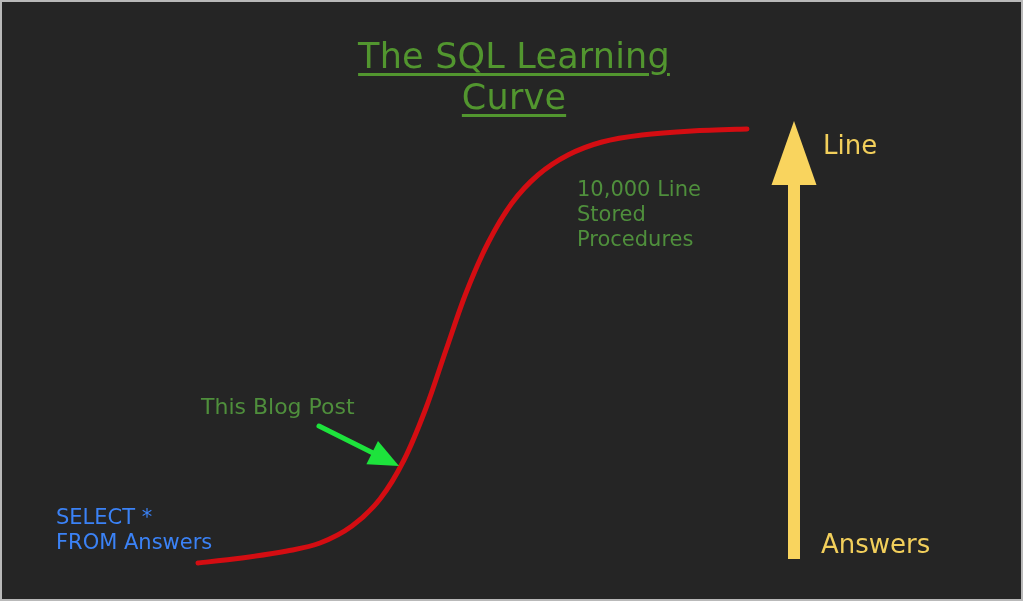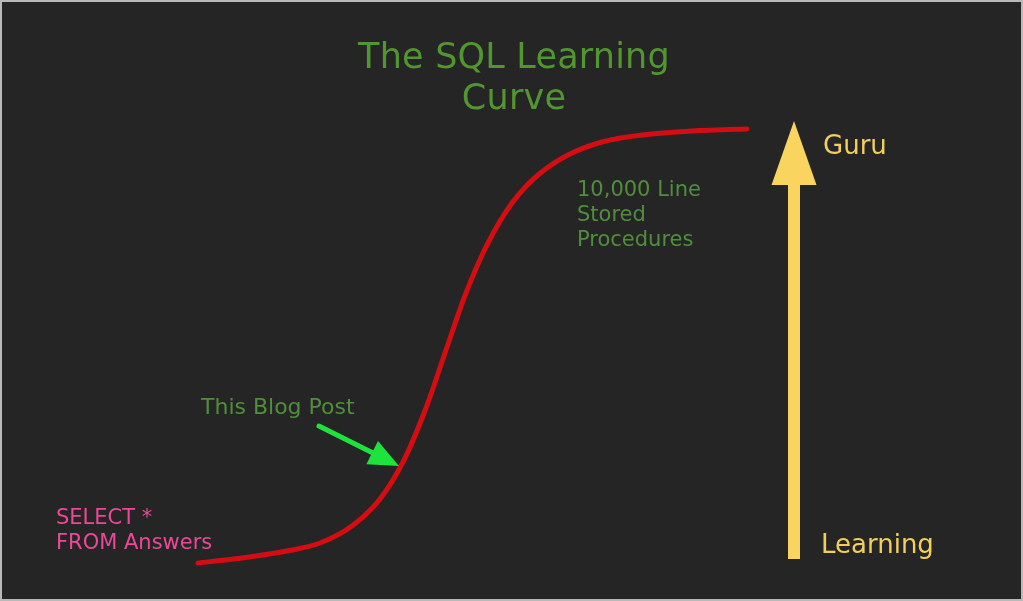--- a/index.html
+++ b/index.html
@@ -29,39 +29,40 @@
     white-space: pre-line;
     line-height: 1.18;
   }
   #chart-title {
     left: 262px;
     top: 34px;
     width: 500px;
     text-align: center;
     font-size: 35px;
     color: #52962f;
+    text-decoration: underline;
     text-decoration-thickness: 3px;
     text-underline-offset: 5px;
     letter-spacing: 0.2px;
   }
   #label-expert {
     left: 575px;
     top: 175px;
     width: 163px;
     text-align: left;
     font-size: 21px;
     color: #4f8f3c;
   }
   #label-novice {
     left: 54px;
     top: 503px;
     width: 260px;
     text-align: left;
     font-size: 21px;
-    color: #ec4899;
+    color: #3b82f6;
   }
   #label-annotation {
     left: 199px;
     top: 392px;
     font-size: 22px;
     color: #4f8f3c;
     text-align: right;
   }
   #label-axis-top {
     left: 821px;
@@ -101,17 +102,17 @@
 
   <div class="txt" id="label-expert">10,000 Line
 Stored
 Procedures</div>
 
   <div class="txt" id="label-novice">SELECT *
 FROM Answers</div>
 
   <div class="txt" id="label-annotation">This Blog Post</div>
 
-  <div class="txt" id="label-axis-top">Guru</div>
+  <div class="txt" id="label-axis-top">Line</div>
 
-  <div class="txt" id="label-axis-bottom">Learning</div>
+  <div class="txt" id="label-axis-bottom">Answers</div>
 
 </div>
 
 </body></html>

